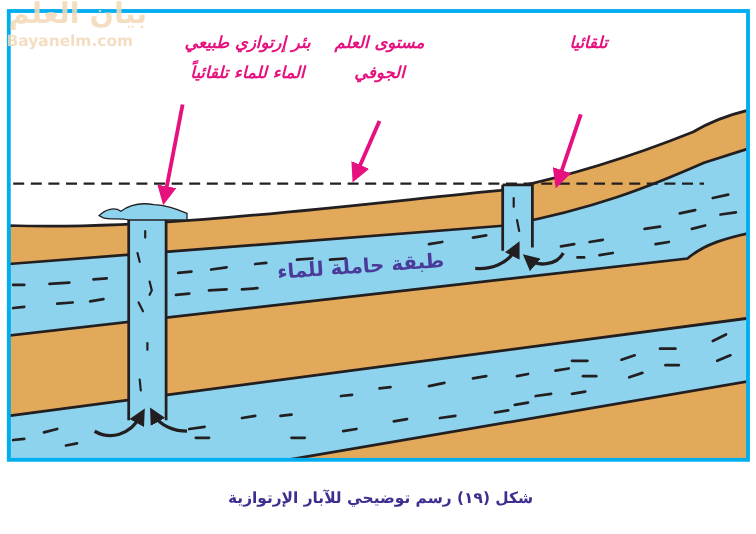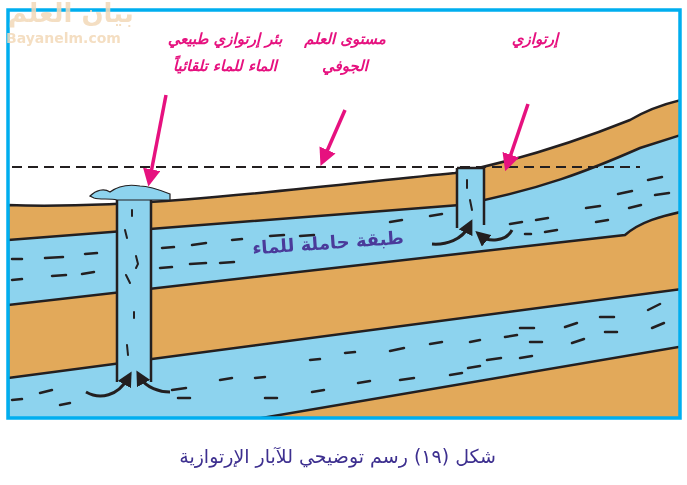--- a/index.html
+++ b/index.html
@@ -3,21 +3,21 @@
 <meta charset="utf-8">
 <style>
   html, body { margin:0; padding:0; background:#ffffff; }
   body { width:687px; height:485px; position:relative; overflow:hidden;
          font-family:"DejaVu Sans", sans-serif; }
   #frame { position:absolute; left:0; top:0; width:687px; height:485px; }
   .label { position:absolute; color:#e6117f; font-weight:bold; font-size:15px;
            text-align:center; direction:rtl; line-height:27px; white-space:nowrap;font-style:italic; }
   .aquifer-label { position:absolute; color:#4a3a9a; font-weight:bold; font-size:18px;
            direction:rtl; white-space:nowrap; transform:rotate(-4deg); }
-  .caption { position:absolute; color:#3d2f8f; font-weight:normal; font-size:19px;
+  .caption { position:absolute; color:#3d2f8f; font-weight:bold; font-size:14px;
            direction:rtl; white-space:nowrap; }
   .watermark { position:absolute; color:#f3d9b8; font-weight:bold; opacity:0.85; }
 </style>
 </head>
 <body>
 
 <svg id="frame" width="687" height="485" viewBox="0 0 687 485" xmlns="http://www.w3.org/2000/svg">
   <defs>
     <clipPath id="box">
         <rect x="8" y="10" width="672" height="408"></rect>
@@ -141,18 +141,18 @@
   <div>بئر إرتوازي طبيعي</div>
   <div>الماء للماء تلقائياً</div>
 </div>
 
 <div class="label" style="left:285px;top:26px;width:120px;">
   <div>مستوى العلم</div>
   <div>الجوفي</div>
 </div>
 
 <div class="label" style="left:475px;top:26px;width:120px;">
-  <div>إرتوازي</div>
+  <div>تلقائيا</div>
 </div>
 
 <div class="aquifer-label" style="left:252px;top:232px;">طبقة حاملة للماء</div>
 
 <div class="caption" style="left:196px;top:445px;width:300px;text-align:center;">شكل (١٩) رسم توضيحي للآبار الإرتوازية</div>
 
 </body></html>

